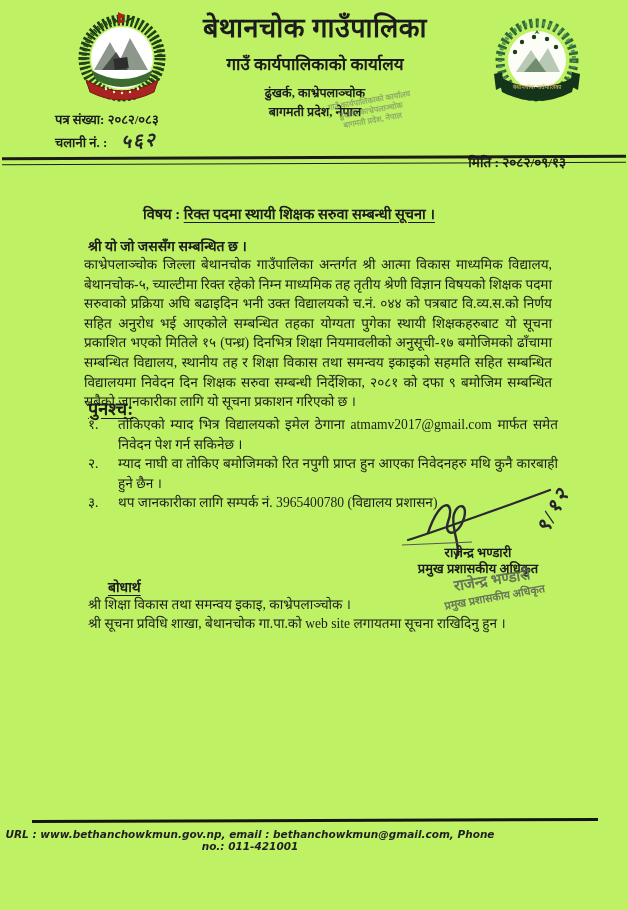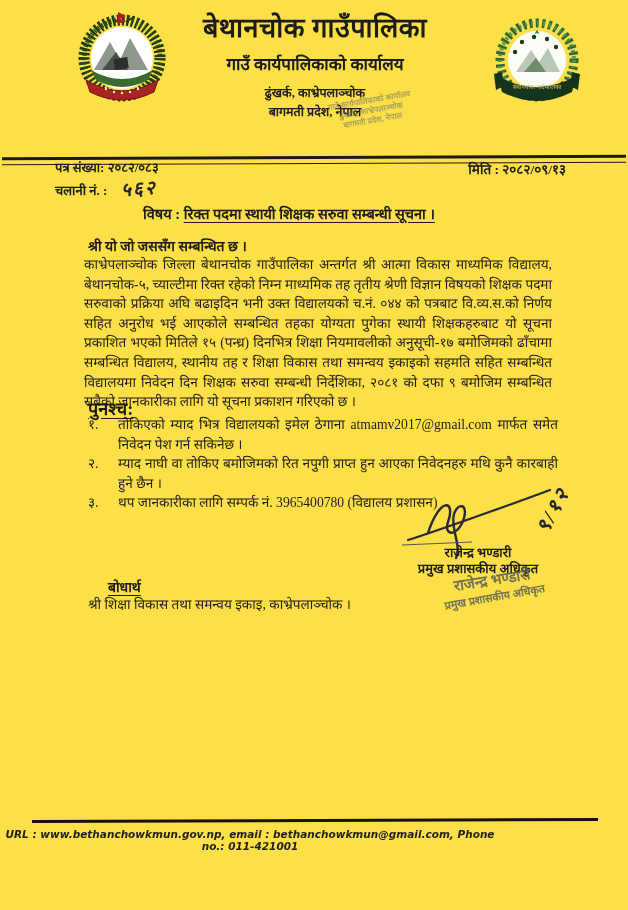--- a/index.html
+++ b/index.html
@@ -6,52 +6,52 @@
   body{
     width:628px;height:910px;
     background:#f4f3ef;
     font-family:"Liberation Serif","DejaVu Serif",serif;
     color:#1c1c1c;
     position:relative;
     overflow:hidden;
   }
   .page{
     position:absolute;left:0;top:0;width:628px;height:910px;
-    background:#fde047;
+    background:#bef264;
   }
   
   .emblem-left{position:absolute;left:76px;top:8px;width:92px;height:104px;}
   .emblem-right{position:absolute;left:486px;top:12px;width:102px;height:104px;}
   .header-center{
     position:absolute;left:155px;top:12px;width:320px;text-align:center;
   }
   .hdr-title{font-size:27px;font-weight:700;letter-spacing:.5px;line-height:32px;}
   .hdr-sub{font-size:17px;font-weight:700;margin-top:8px;}
   .hdr-addr1{font-size:12.5px;font-weight:700;margin-top:9px;}
   .hdr-addr2{font-size:12.5px;font-weight:700;margin-top:2px;}
   .faint-stamp{
     position:absolute;left:296px;top:96px;width:150px;text-align:center;
     transform:rotate(-10deg);
     color:rgba(105,115,103,.55);
     font-size:8px;line-height:10px;font-weight:700;
     pointer-events:none;
   }
   
-  .meta-left{position:absolute;left:55px;top:109px;font-size:13px;font-weight:700;line-height:21px;margin-top:48px;}
+  .meta-left{position:absolute;left:55px;top:109px;font-size:13px;font-weight:700;line-height:21px;}
   .hw{
     font-style:italic;font-weight:700;color:#23232c;
     font-size:19px;letter-spacing:2px;
     display:inline-block;transform:rotate(-4deg);margin-left:10px;
   }
   .rule-double{
     position:absolute;left:2px;top:156px;width:624px;height:4px;
     border-top:3px solid #1b1b1b;border-bottom:1.6px solid #1b1b1b;
     transform:rotate(-.25deg);
   }
-  .date-line{position:absolute;right:62px;top:160px;font-size:13.5px;font-weight:600;}
+  .date-line{position:absolute;right:62px;top:153px;font-size:13.5px;font-weight:600;}
   
   .subject{position:absolute;left:0;top:203px;width:578px;text-align:center;font-size:14.5px;font-weight:700;}
   .subject .u{text-decoration:underline;text-underline-offset:3px;}
   .salutation{position:absolute;left:88px;top:236px;font-size:14px;font-weight:600;font-family:Liberation Serif, serif;}
   
   .body-par{
     position:absolute;left:84px;top:255px;width:468px;
     font-size:13.6px;line-height:19.6px;font-weight:500;
     text-align:justify;
   }
@@ -191,18 +191,19 @@
   <div class="sig-name">राजेन्द्र भण्डारी</div>
   <div class="sig-title">प्रमुख प्रशासकीय अधिकृत</div>
   <div class="stamp-block">
     <div class="stamp-name">राजेन्द्र भण्डारी</div>
     <div class="stamp-title">प्रमुख प्रशासकीय अधिकृत</div>
   </div>
 
   <div class="cc-head">बोधार्थ</div>
   <div class="cc-list">
     <div>श्री शिक्षा विकास तथा समन्वय इकाइ, काभ्रेपलाञ्चोक ।</div>
+    <div>श्री सूचना प्रविधि शाखा, बेथानचोक गा.पा.को web site लगायतमा सूचना राखिदिनु हुन ।</div>
   </div>
 
   <div class="footer-rule"></div>
   <div class="footer-text">URL : www.bethanchowkmun.gov.np, email : bethanchowkmun@gmail.com, Phone no.: 011-421001</div>
 
 </div>
 
 </body></html>

